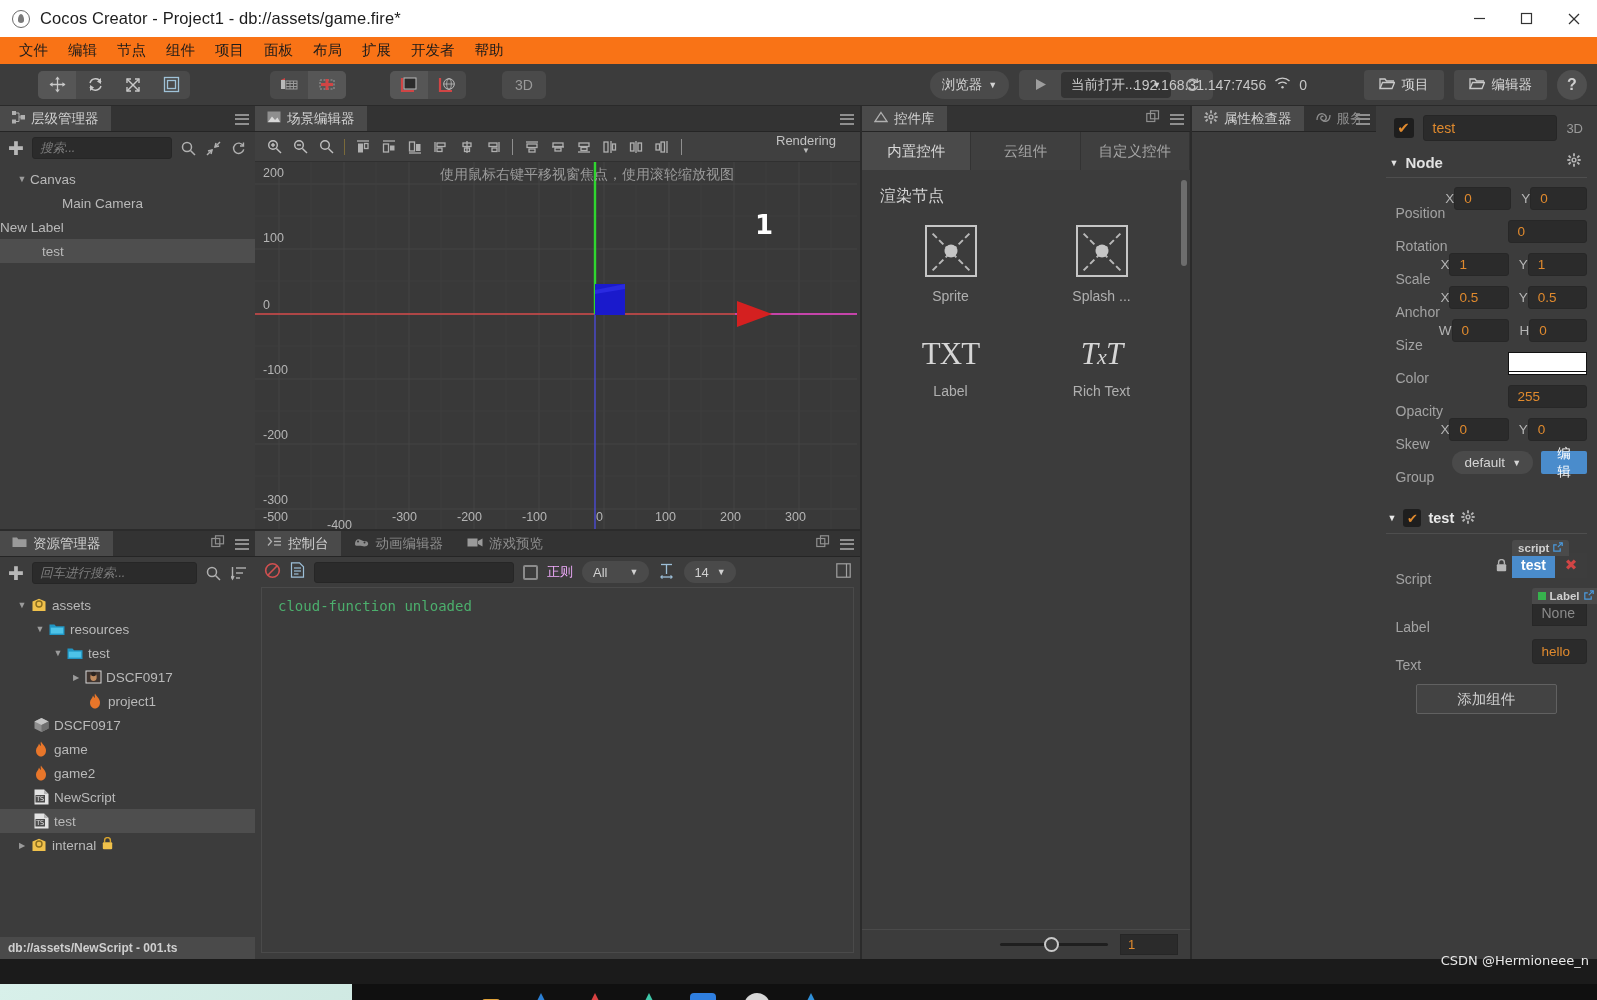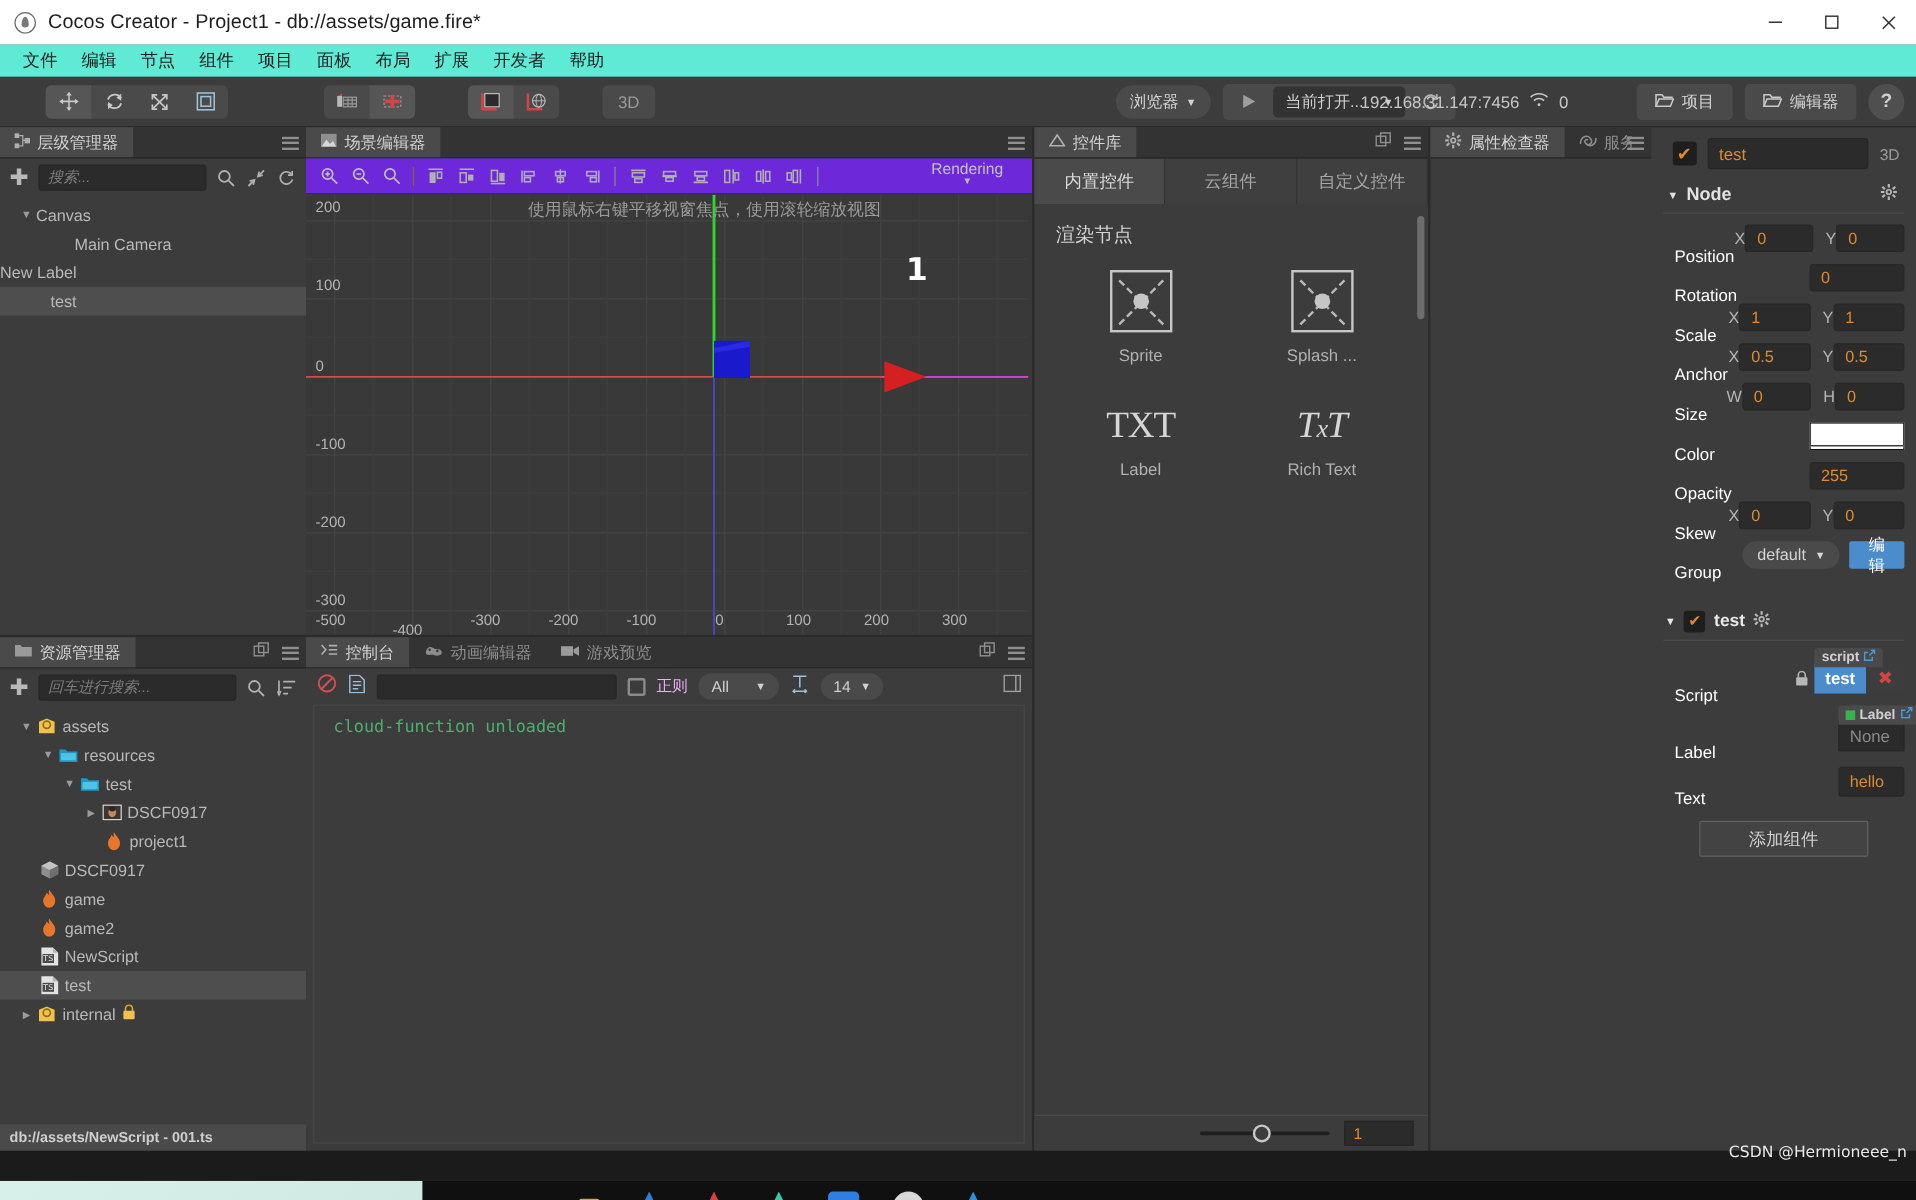--- a/index.html
+++ b/index.html
@@ -31,21 +31,21 @@
   .title-text { font-size: 16.5px; color: #1d1d1d; letter-spacing: 0.1px; }
   .win-controls { position: absolute; right: 0; top: 0; height: 37px; display: flex; }
   .win-btn {
     width: 47px; height: 37px; display: flex; align-items: center; justify-content: center;
     color: #333; font-size: 14px;
   }
   .win-btn svg { display: block; }
 
   
   .menubar {
-    height: 27px; background: #5eead4; display: flex; align-items: center;
+    height: 27px; background: #f97316; display: flex; align-items: center;
     padding-left: 10px; gap: 2px;
   }
   .menu-item {
     font-size: 14.5px; color: #1b1b1b; padding: 3px 9px; cursor: default;
     font-family: "DejaVu Sans", "Liberation Sans", sans-serif;
   }
 
   
   .toolbar {
     height: 42px; background: #3c3c3c; display: flex; align-items: center;
@@ -139,21 +139,21 @@
   .asset-tree { flex: 1; overflow: hidden; padding-top: 4px; background: #3c3c3c; }
   .statusbar-left {
     height: 22px; background: #4a4a4a; color: #cfcfcf; font-size: 12px;
     display: flex; align-items: center; padding: 0 8px; font-weight: bold;
   }
 
   
   .center-col { flex: 1; display: flex; flex-direction: column; background: #2b2b2b; }
   .scene-panel { height: 425px; display: flex; flex-direction: column; border-bottom: 2px solid #2b2b2b; }
   .scene-toolbar {
-    height: 30px; background: #6d28d9; display: flex; align-items: center; gap: 0px;
+    height: 30px; background: #404040; display: flex; align-items: center; gap: 0px;
     padding-left: 6px; position: relative; border-bottom: 1px solid #303030;
   }
   .st-btn { width: 26px; height: 24px; display: flex; align-items: center; justify-content: center; }
   .st-div { width: 1px; height: 16px; background: #7a6a3a; margin: 0 5px; }
   .st-div2 { width: 1px; height: 16px; background: #8f8f8f; margin: 0 6px; }
   .rendering-lbl {
     position: absolute; right: 24px; top: 1px; color: #c2c2c2; font-size: 13px;
     display: flex; flex-direction: column; align-items: center;
   }
   .rendering-lbl .caret { font-size: 8px; color: #bbb; line-height: 6px; }
@@ -253,21 +253,21 @@
     color: #e08a2e; font-size: 14px; display: flex; align-items: center; padding: 0 9px;
   }
   .lbl3d { color: #9a9a9a; font-size: 13px; }
   .sec-head {
     display: flex; align-items: center; gap: 7px; padding: 4px 4px 6px 4px;
     color: #e2e2e2; font-size: 15px; font-weight: bold; position: relative;
     border-bottom: 1px solid #4e4e4e; margin-bottom: 6px;
   }
   .sec-head .gear { position: absolute; right: 6px; top: 3px; }
   .prop-row { display: flex; align-items: center; height: 29px; margin-bottom: 4px; }
-  .prop-lbl { width: 122px; color: #ffffff; font-size: 14px; padding-left: 10px; margin-top: 28px; }
+  .prop-lbl { width: 122px; color: #a3a3a3; font-size: 14px; padding-left: 10px; margin-top: 28px; }
   .axis-lbl { width: 22px; color: #b5b5b5; font-size: 13.5px; text-align: left; }
   .field {
     height: 23px; background: #2b2b2b; border: 1px solid #272727; border-radius: 3px;
     color: #e08a2e; font-size: 13.5px; display: flex; align-items: center; padding: 0 9px;
   }
   .field.half { width: 118px; }
   .field.wide { flex: 1; }
   .color-swatch {
     flex: 1; height: 23px; background: #ffffff; border: 1px solid #111;
     display: flex; flex-direction: column; justify-content: flex-end;

